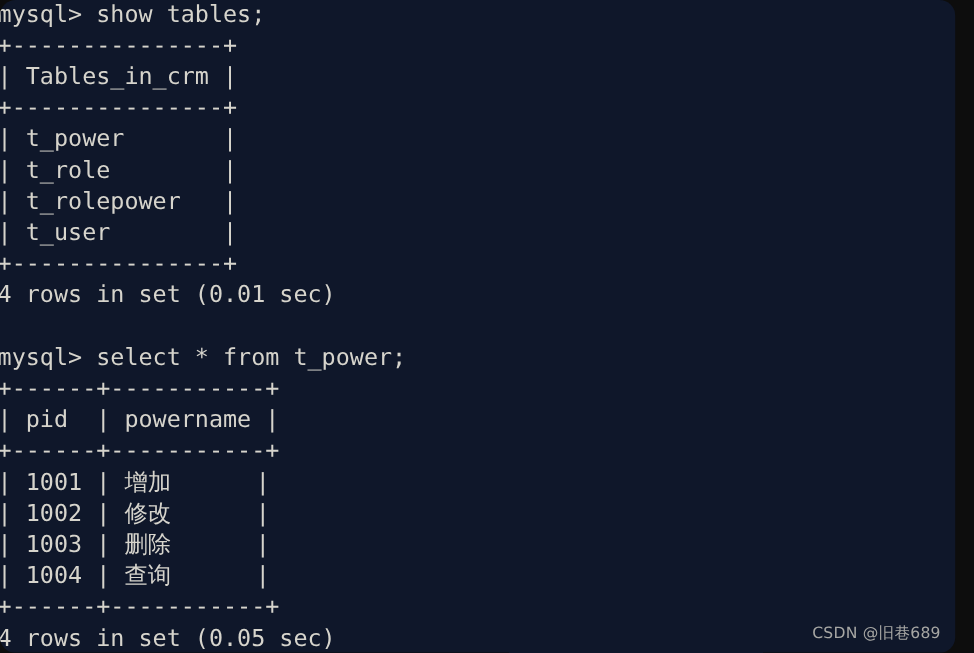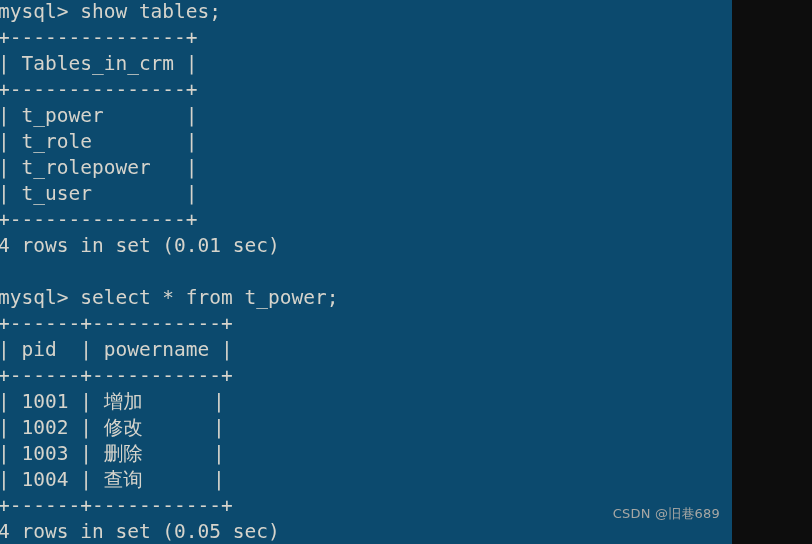--- a/index.html
+++ b/index.html
@@ -2,48 +2,49 @@
 <html><head>
 <meta charset="utf-8">
 <style>
   html, body {
     margin: 0;
     padding: 0;
     background: #0d0d0d;
   }
   #terminal {
     position: relative;
-    width: 732px;
+    width: 796px;
     height: 544px;
-    background: #0c4a6e;
+    background: #0f172a;
     overflow: hidden;
     font-family: "DejaVu Sans Mono", "Liberation Mono", monospace;
     font-size: 19.5px;
     line-height: 26px;
     color: #d6d4cc;
+    border-radius: 13px;
     -webkit-font-smoothing: none;
   }
   #screen {
     position: absolute;
     left: -2px;
     top: -1px;
     width: 820px;
   }
   .line {
     height: 26px;
     white-space: pre;
     letter-spacing: 0px;
   }
   .line.cjk {
     font-family: "DejaVu Sans Mono", "Liberation Mono", monospace;
   }
   .watermark {
     position: absolute;
     right: 12px;
-    bottom: 22px;
+    bottom: 7px;
     font-family: "DejaVu Sans", "Liberation Sans", sans-serif;
     font-size: 13px;
     line-height: 16px;
     color: #a7a7a4;
     letter-spacing: 0.2px;
     white-space: pre;
   }
 </style>
 </head>
 <body>

